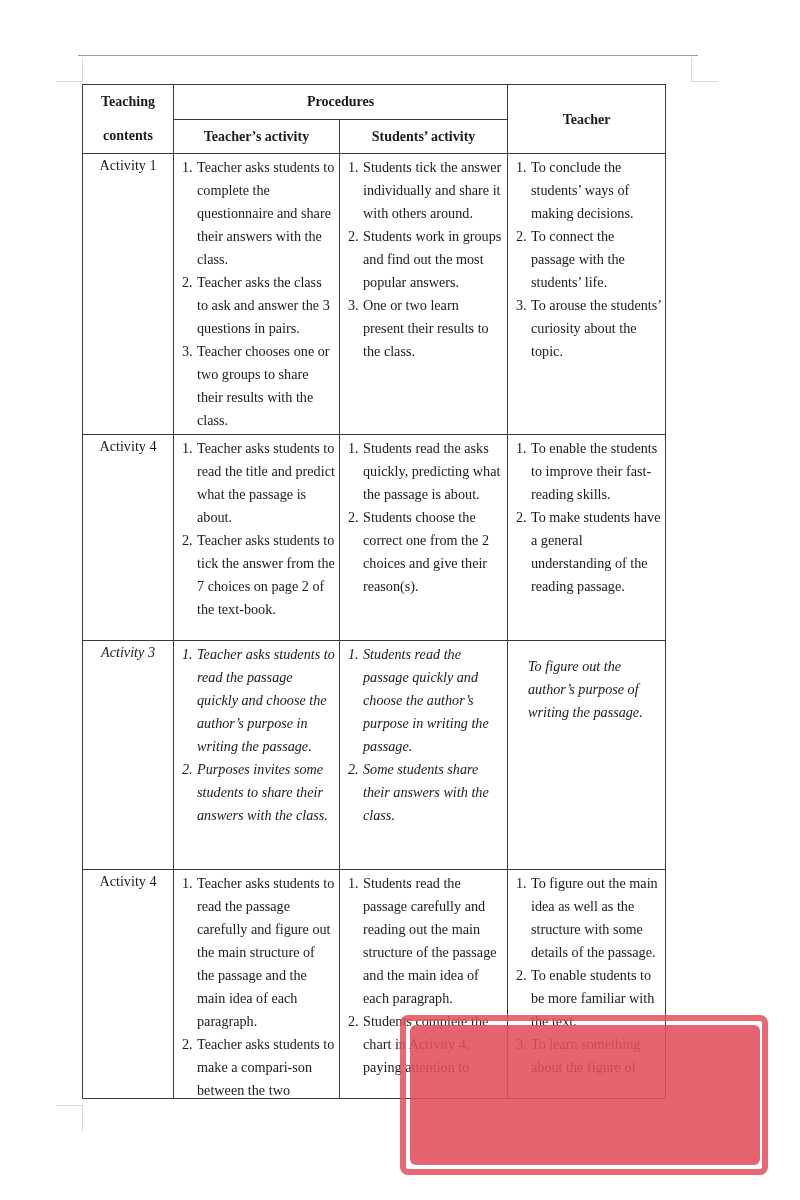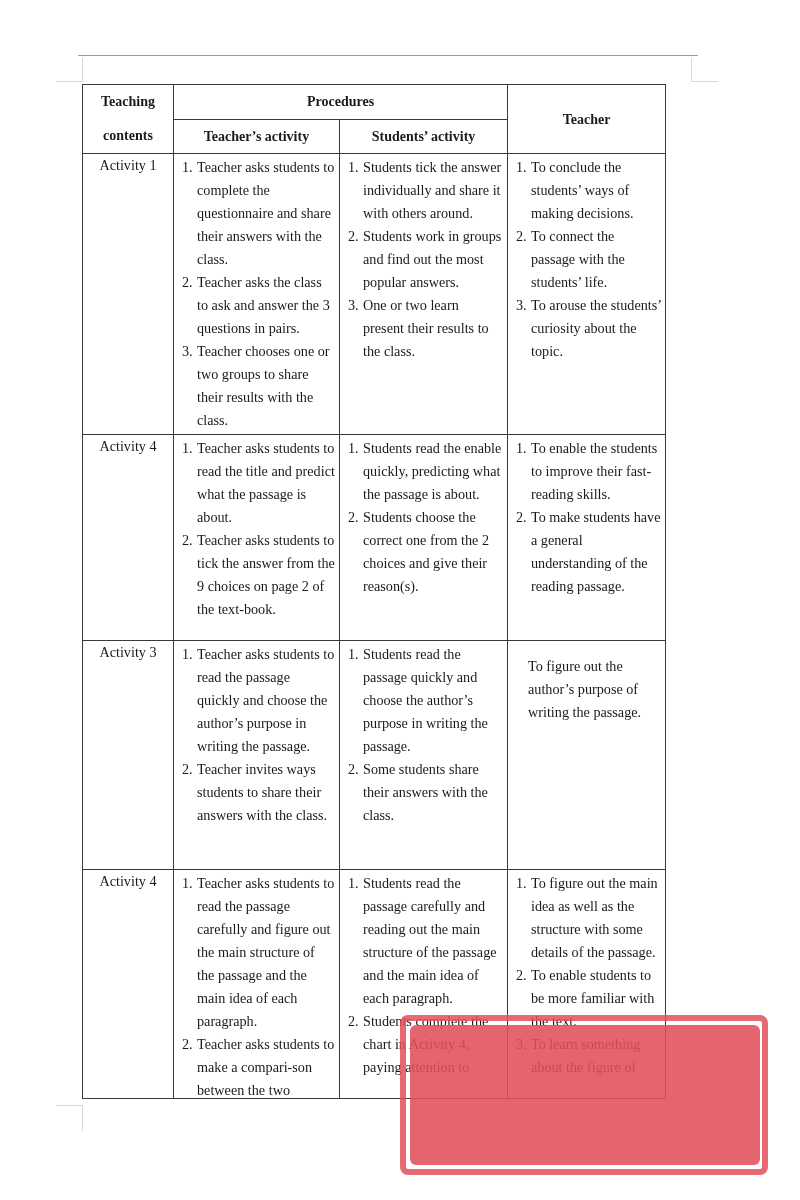--- a/index.html
+++ b/index.html
@@ -26,21 +26,21 @@
   .h-top { height: 34px; } .h-bot { height: 34px; margin-left: 44px; }
   .teach-head { line-height: 34px; }
   td.act-label { text-align: center; vertical-align: middle; margin-left: 38px; }
   ol { margin: 0; padding: 2px 4px 2px 8px; list-style: none; }
   ol li { display: flex; }
   ol li .n { width: 15px; flex: 0 0 15px; }
   ol li .t { flex: 1; }
   p.plain { margin: 12px; padding: 2px 6px 2px 8px; }
   tr.r1 td { height: 273px; }
   tr.r2 td { height: 205px; }
-  tr.r3 td { height: 228px; }
+  tr.r3 td { height: 228px; font-style: italic; }
   tr.r4 td { height: 228px; }
   .clip4 { height: 228px; overflow: hidden; }
 
   .stamp { position: absolute; left: 400px; top: 1015px; width: 370px; height: 165px; }
   .stamp .bg { position: absolute; left: 10px; top: 10px; width: 350px; height: 140px; background: #e0505c; opacity: 0.88; border-radius: 6px; }
   .stamp .frame { position: absolute; left: 0; top: 0; width: 368px; height: 160px; border: 6px solid #e0505c; opacity: 0.85; box-sizing: border-box; border-radius: 8px; }
   .stamp .txt { position: absolute; left: 30px; top: 30px; width: 310px; text-align: center; font-family: "DejaVu Sans", sans-serif; font-weight: bold; font-style: italic; font-size: 82px; line-height: 100px; color: #ffffff; letter-spacing: 4px; -webkit-text-stroke: 2px #333; }
 </style>
 </head>
 <body>
@@ -136,31 +136,31 @@
         <td class="act-label">Activity 4</td>
         <td>
           <div>
             <ol>
               <li>
                 <span class="n">1.</span>
                 <span class="t">Teacher asks students to read the title and predict what the passage is about.</span>
               </li>
               <li>
                 <span class="n">2.</span>
-                <span class="t">Teacher asks students to tick the answer from the 9 choices on page 2 of the text-book.</span>
-              </li>
-            </ol>
-          </div>
-        </td>
-        <td>
-          <div>
-            <ol>
-              <li>
-                <span class="n">1.</span>
-                <span class="t">Students read the enable quickly, predicting what the passage is about.</span>
+                <span class="t">Teacher asks students to tick the answer from the 7 choices on page 2 of the text-book.</span>
+              </li>
+            </ol>
+          </div>
+        </td>
+        <td>
+          <div>
+            <ol>
+              <li>
+                <span class="n">1.</span>
+                <span class="t">Students read the asks quickly, predicting what the passage is about.</span>
               </li>
               <li>
                 <span class="n">2.</span>
                 <span class="t">Students choose the correct one from the 2 choices and give their reason(s).</span>
               </li>
             </ol>
           </div>
         </td>
         <td>
           <div>
@@ -181,21 +181,21 @@
         <td class="act-label">Activity 3</td>
         <td>
           <div>
             <ol>
               <li>
                 <span class="n">1.</span>
                 <span class="t">Teacher asks students to read the passage quickly and choose the author’s purpose in writing the passage.</span>
               </li>
               <li>
                 <span class="n">2.</span>
-                <span class="t">Teacher invites ways students to share their answers with the class.</span>
+                <span class="t">Purposes invites some students to share their answers with the class.</span>
               </li>
             </ol>
           </div>
         </td>
         <td>
           <div>
             <ol>
               <li>
                 <span class="n">1.</span>
                 <span class="t">Students read the passage quickly and choose the author’s purpose in writing the passage.</span>

